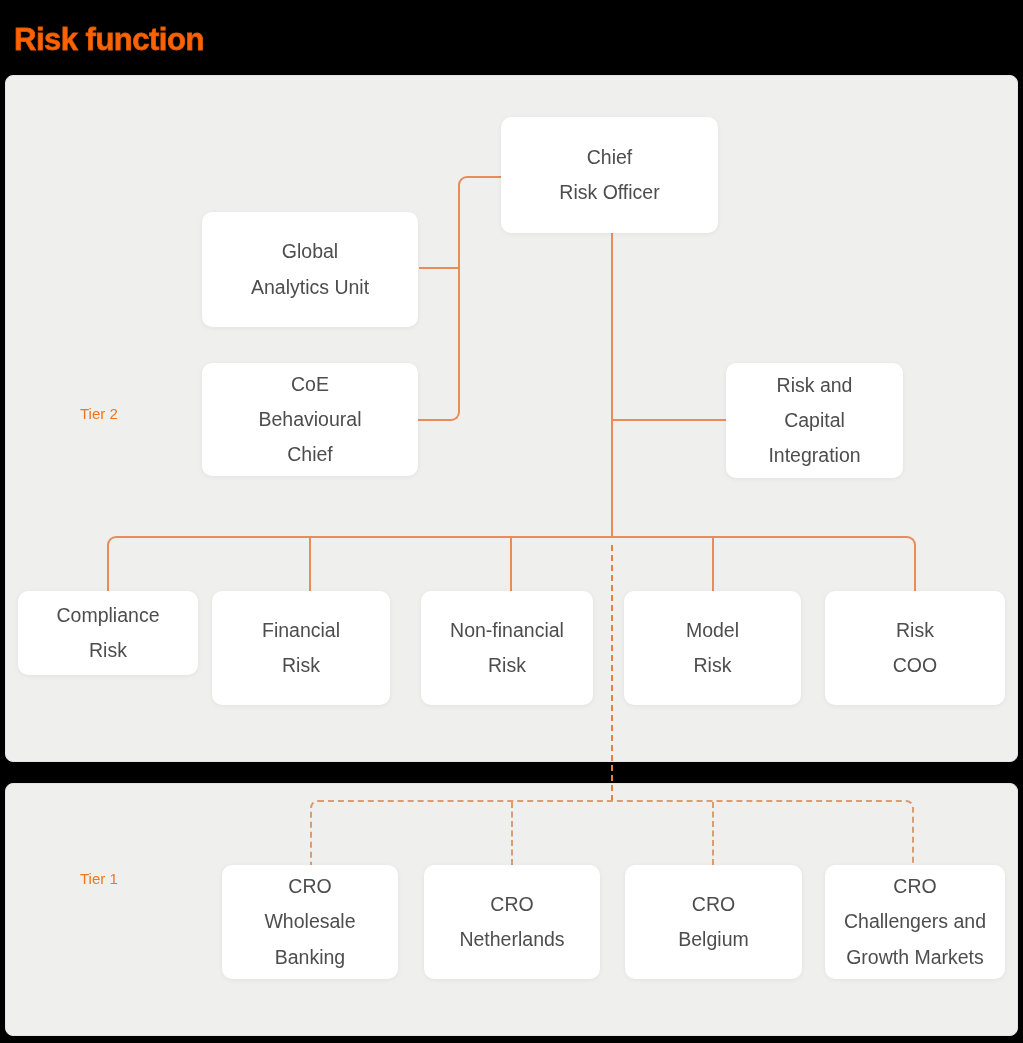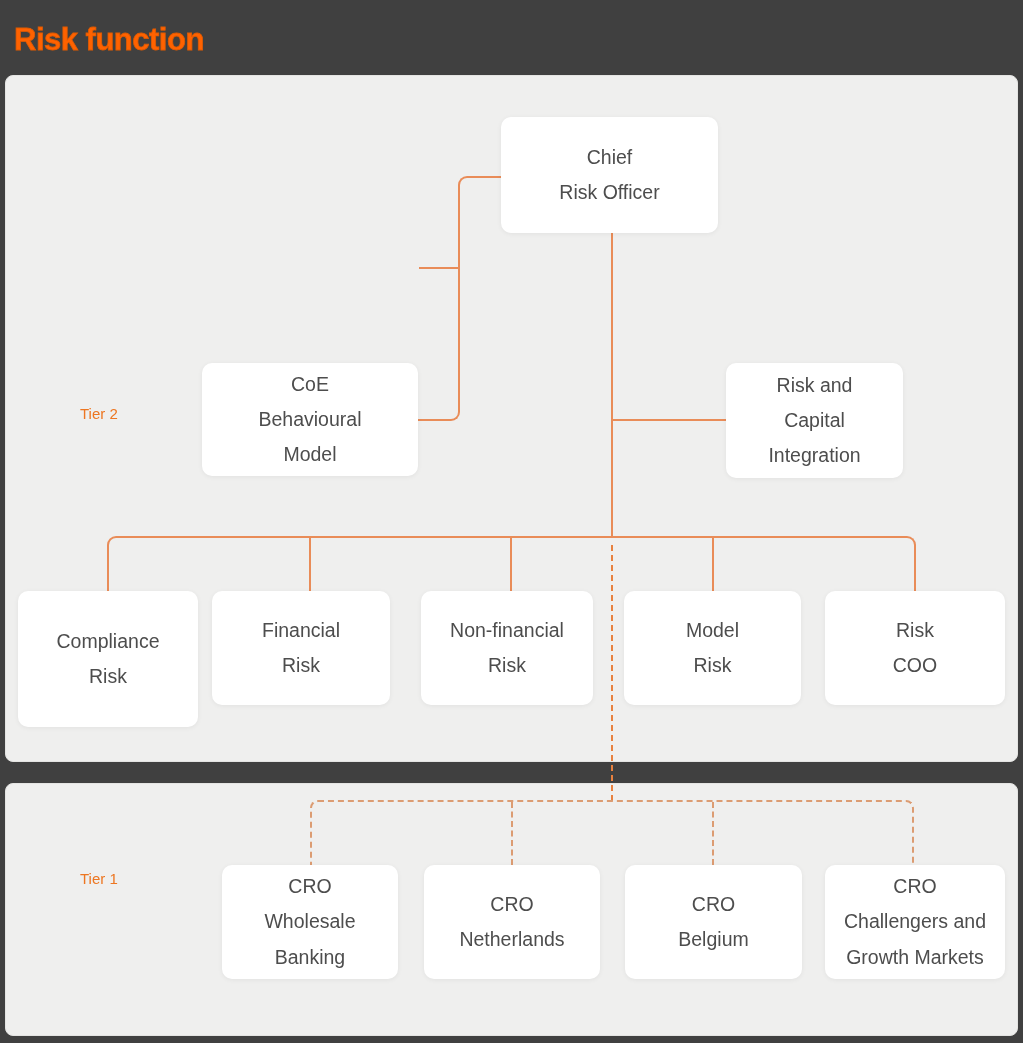--- a/index.html
+++ b/index.html
@@ -7,21 +7,21 @@
     --tier-label:#ed7621;
     --connector-solid:#e98c58;
     --connector-dashed:#e8813f;
     --connector-dashed-tier1:#dc9c72;
     --panel-background:#efefee;
     --node-background:#ffffff;
     --node-text:#4d4d4d;
   }
   html,body{margin:0;padding:0;background:#ffffff;}
   body{font-family:"Liberation Sans",sans-serif;}
-  .stage{position:relative;width:1023px;height:1043px;background:#404040;overflow:hidden;}
+  .stage{position:relative;width:1023px;height:1043px;background:#000000;overflow:hidden;}
 
   .page-title{
     position:absolute;left:14px;top:22px;
     font-size:31px;font-weight:800;letter-spacing:-0.5px;
     color:var(--accent-title);
     -webkit-text-stroke:0.8px #e05a00;
   }
 
   .panel{
     position:absolute;left:5px;width:1013px;
@@ -84,21 +84,21 @@
     border-radius:10px;box-shadow:0 1px 5px rgba(0,0,0,0.06);
     display:flex;align-items:center;justify-content:center;
     text-align:center;color:var(--node-text);
     font-size:19.5px;line-height:1.8;white-space:pre-line;
     box-sizing:border-box;
   }
   .n-cro{left:501px;top:117px;width:217px;height:116px;}
   .n-gau{left:202px;top:212px;width:216px;height:115px;}
   .n-coe{left:202px;top:363px;width:216px;height:113px;}
   .n-rci{left:726px;top:363px;width:177px;height:115px;}
-  .n-compliance{left:18px;top:591px;width:180px;height:136px;}
+  .n-compliance{left:18px;top:591px;width:180px;height:84px;}
   .n-financial{left:212px;top:591px;width:178px;height:114px;}
   .n-nonfinancial{left:421px;top:591px;width:172px;height:114px;}
   .n-model{left:624px;top:591px;width:177px;height:114px;}
   .n-riskcoo{left:825px;top:591px;width:180px;height:114px;}
   .n-wholesale{left:222px;top:865px;width:176px;height:114px;}
   .n-netherlands{left:424px;top:865px;width:176px;height:114px;}
   .n-belgium{left:625px;top:865px;width:177px;height:114px;}
   .n-challengers{left:825px;top:865px;width:180px;height:114px;}
 </style>
 </head>
@@ -121,23 +121,25 @@
   <div class="line solid-v l-b2-financial"></div>
   <div class="line solid-v l-b2-nonfinancial"></div>
   <div class="line solid-v l-b2-model"></div>
   <div class="line l-dashed-center"></div>
   <div class="line l-bus1"></div>
   <div class="line l-b1-netherlands"></div>
   <div class="line l-b1-belgium"></div>
 
   <div class="node n-cro">Chief
 Risk Officer</div>
+  <div class="node n-gau">Global
+Analytics Unit</div>
   <div class="node n-coe">CoE
 Behavioural
-Model</div>
+Chief</div>
   <div class="node n-rci">Risk and
 Capital
 Integration</div>
   <div class="node n-compliance">Compliance
 Risk</div>
   <div class="node n-financial">Financial
 Risk</div>
   <div class="node n-nonfinancial">Non-financial
 Risk</div>
   <div class="node n-model">Model

